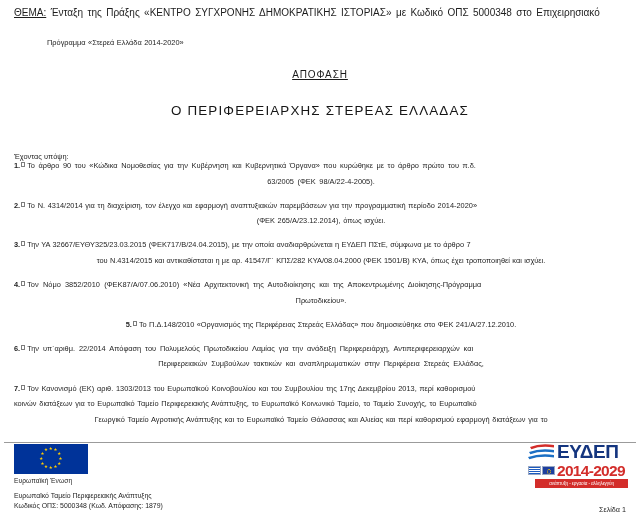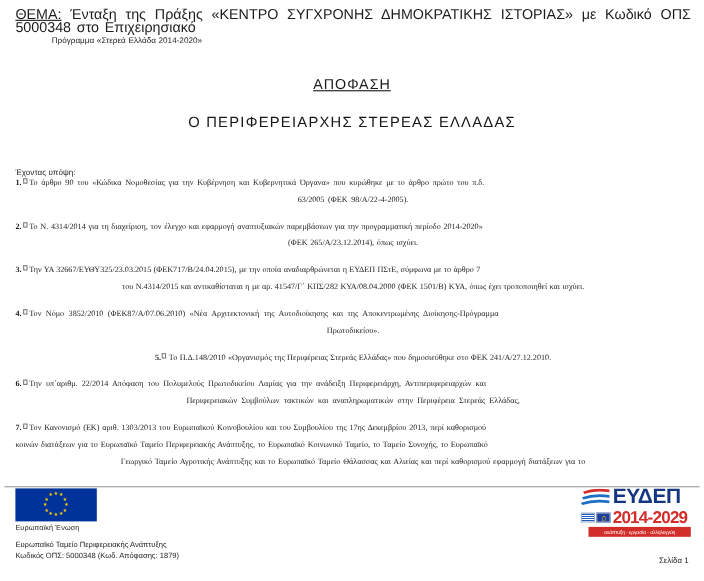--- a/index.html
+++ b/index.html
@@ -27,49 +27,49 @@
   }
 
   
   .subject-block {
     position: absolute;
     left: 14px;
     top: 7px;
     width: 614px;
   }
   .subject-line {
-    font-size: 13px;
+    font-size: 10px;
     line-height: 12.2px;
     text-align: justify;
     text-justify: inter-word;
     word-spacing: 1.6px;
     color: #1d1d1d;
   }
   .subject-label {
     text-decoration: underline;
     font-weight: 400;
     word-spacing: normal;
   }
   .subject-line-2 {
     font-size: 7.4px;
     line-height: 12.2px;
     padding-left: 33px;
     word-spacing: 0.4px;
-    margin-top: 0;
+    margin-top: 18px;
     color: #1d1d1d;
   }
 
   
   .apofasi {
     position: absolute;
     top: 69px;
     left: 0;
     width: 640px;
     text-align: center;
-    font-size: 13px;
+    font-size: 10px;
     letter-spacing: 0.9px;
   }
   .apofasi span {
     text-decoration: underline;
   }
 
   
   .main-title {
     position: absolute;
     top: 103px;
@@ -93,21 +93,20 @@
 
   
   .clauses {
     position: absolute;
     top: 158px;
     left: 14px;
     width: 614px;
   }
   .clause {
     margin-bottom: 8.5px;
-    font-family: Liberation Serif, serif;
   }
   .clause p {
     margin: 0;
     font-size: 7.4px;
     line-height: 15.6px;
     text-align: justify;
     text-justify: inter-word;
     color: #1d1d1d;
   }
   .clause p.lastline {

